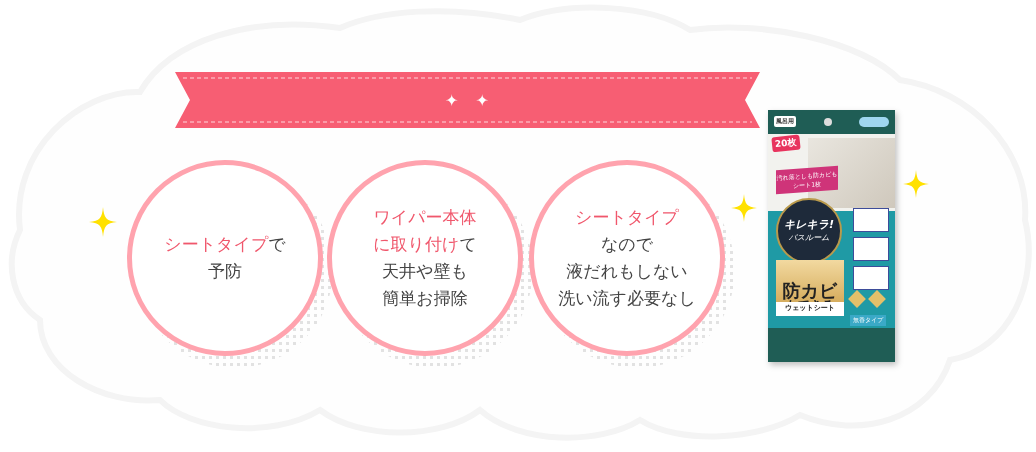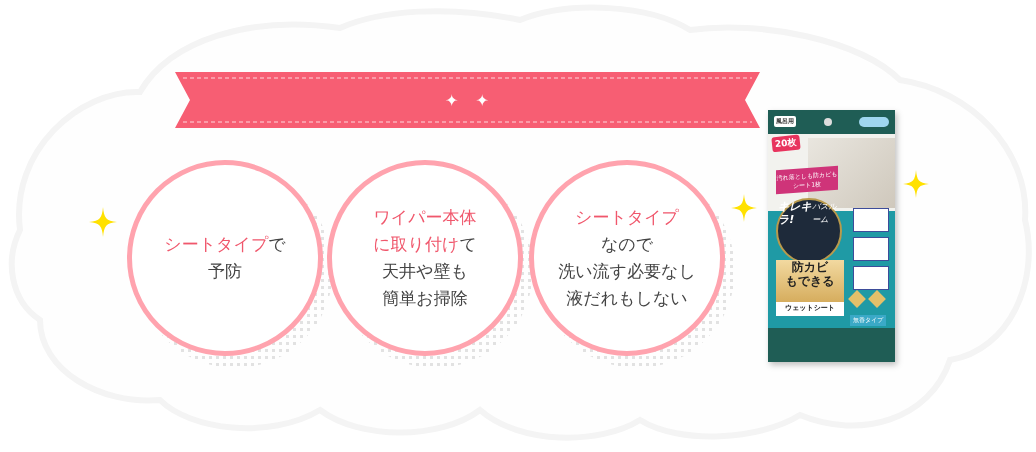--- a/index.html
+++ b/index.html
@@ -59,29 +59,29 @@
   }
   .pk-photo { position:absolute; left:40px; top:28px; width:87px; height:70px; background:linear-gradient(135deg,#e9e6df,#cfc8bc); }
   .pk-pinkband {
     position:absolute; left:8px; top:58px; width:62px; height:24px; background:#cf3479; color:#fff;
     font-size:6px; display:flex; flex-direction:column; align-items:center; justify-content:center; line-height:9px;
     transform:skewY(-4deg);
   }
   .pk-emblem {
     position:absolute; left:8px; top:88px; width:62px; height:62px; border-radius:50%;
     background:#1e2a3a; border:2px solid #b99a4c; color:#fff;
-    display:flex; flex-direction:row; justify-content:center; line-height:13px;
+    display:flex; flex-direction:column; align-items:center; justify-content:center; line-height:13px;
   }
   .pk-emblem .b1 { font-size:11px; font-weight:bold; font-style:italic; }
   .pk-emblem .b2 { font-size:8px; font-style:italic;font-family:Liberation Mono, monospace; }
   .pk-gold {
     position:absolute; left:8px; top:150px; width:68px; height:42px; background:linear-gradient(#f2d9a0,#d6ad5e);
     display:flex; flex-direction:column; align-items:center; line-height:14px;
   }
-  .pk-gold .g1 { font-size:12px; font-weight:bold; color:#222; }
+  .pk-gold .g1 { font-size:18px; font-weight:bold; color:#222;margin-top:24px; }
   .pk-gold .g2 { font-size:12px; font-weight:bold; color:#222; }
   .pk-wet { position:absolute; left:8px; top:192px; width:68px; height:14px; background:#fff; color:#222; font-size:7px; text-align:center; line-height:12px; font-weight:bold; }
   .pk-icons { position:absolute; right:6px; top:98px; width:36px; }
   .pk-icons div { height:22px; margin-bottom:5px; background:#fff; border:1px solid #3d4c9a; }
   .pk-badges { position:absolute; left:80px; top:180px; font-size:6px; color:#5a4210; }
   .pk-badges span { display:inline-block; width:18px; height:18px; background:#e3c06a; margin-right:2px; transform:rotate(45deg) scale(0.7); }
   .pk-mukou { position:absolute; left:82px; top:205px; font-size:6px; color:#fff; background:#3aa9c7; padding:1px 3px; }
   .pk-bottom { position:absolute; left:0; bottom:0; width:100%; height:34px; background:#1f5d55; }
 </style>
 </head>
@@ -129,22 +129,22 @@
     <div>天井や壁も</div>
     <div>簡単お掃除</div>
   </div>
 </div>
 
 <div class="circle-wrap" style="left:529px;top:160px">
   <div class="dots"></div>
   <div class="circle">
     <div class="hl">シートタイプ</div>
     <div>なので</div>
+    <div>液だれもしない</div>
     <div>洗い流す必要なし</div>
-    <div>液だれもしない</div>
   </div>
 </div>
 
 <div class="product">
   <div class="pk-top">
     <span class="pk-top-label">風呂用</span>
     <span class="pk-hole"></span>
     <span class="pk-logo"></span>
   </div>
   <div class="pk-photo"></div>

